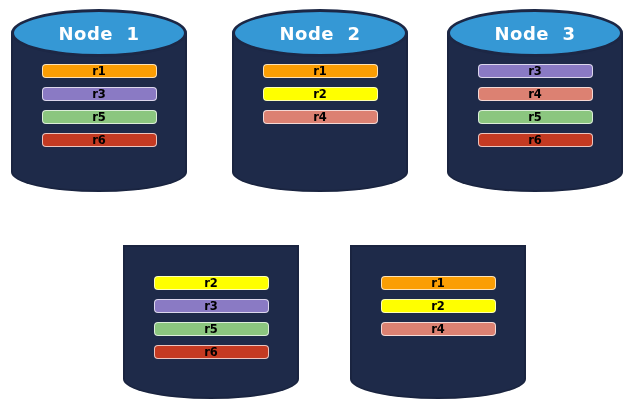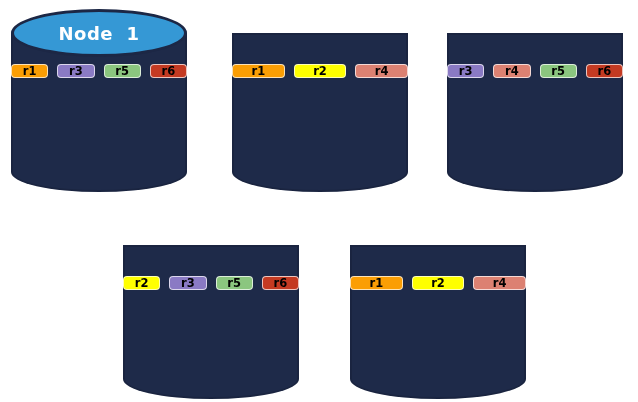--- a/index.html
+++ b/index.html
@@ -49,21 +49,21 @@
     font-weight: bold;
     white-space: pre;
     letter-spacing: 0.5px;
     text-align: right;
   }
   .bars {
     position: absolute;
     left: 0; right: 0;
     top: 55px;
     display: flex;
-    flex-direction: row;
+    flex-direction: column;
     align-items: center;
     gap: 9px;
     z-index: 3;
   }
   .bar {
     width: 115px;
     height: 14px;
     box-sizing: border-box;
     border: 1px solid rgba(255,255,255,0.7);
     border-radius: 4px;
@@ -97,34 +97,40 @@
         <div class="bar" style="background: rgb(139, 198, 127);">
           <span>r5</span>
         </div>
         <div class="bar" style="background: rgb(196, 58, 34);">
           <span>r6</span>
         </div>
       </div>
   </div>
     <div class="node node-2">
     <div class="cyl-body"></div>
+    <div class="cyl-top">
+      <span class="node-label">Node  2</span>
+    </div>
     <div class="bars">
         <div class="bar" style="background: rgb(251, 158, 4);">
           <span>r1</span>
         </div>
         <div class="bar" style="background: rgb(255, 255, 0);">
           <span>r2</span>
         </div>
         <div class="bar" style="background: rgb(220, 129, 114);">
           <span>r4</span>
         </div>
       </div>
   </div>
     <div class="node node-3">
     <div class="cyl-body"></div>
+    <div class="cyl-top">
+      <span class="node-label">Node  3</span>
+    </div>
     <div class="bars">
         <div class="bar" style="background: rgb(138, 122, 196);">
           <span>r3</span>
         </div>
         <div class="bar" style="background: rgb(220, 129, 114);">
           <span>r4</span>
         </div>
         <div class="bar" style="background: rgb(139, 198, 127);">
           <span>r5</span>
         </div>

